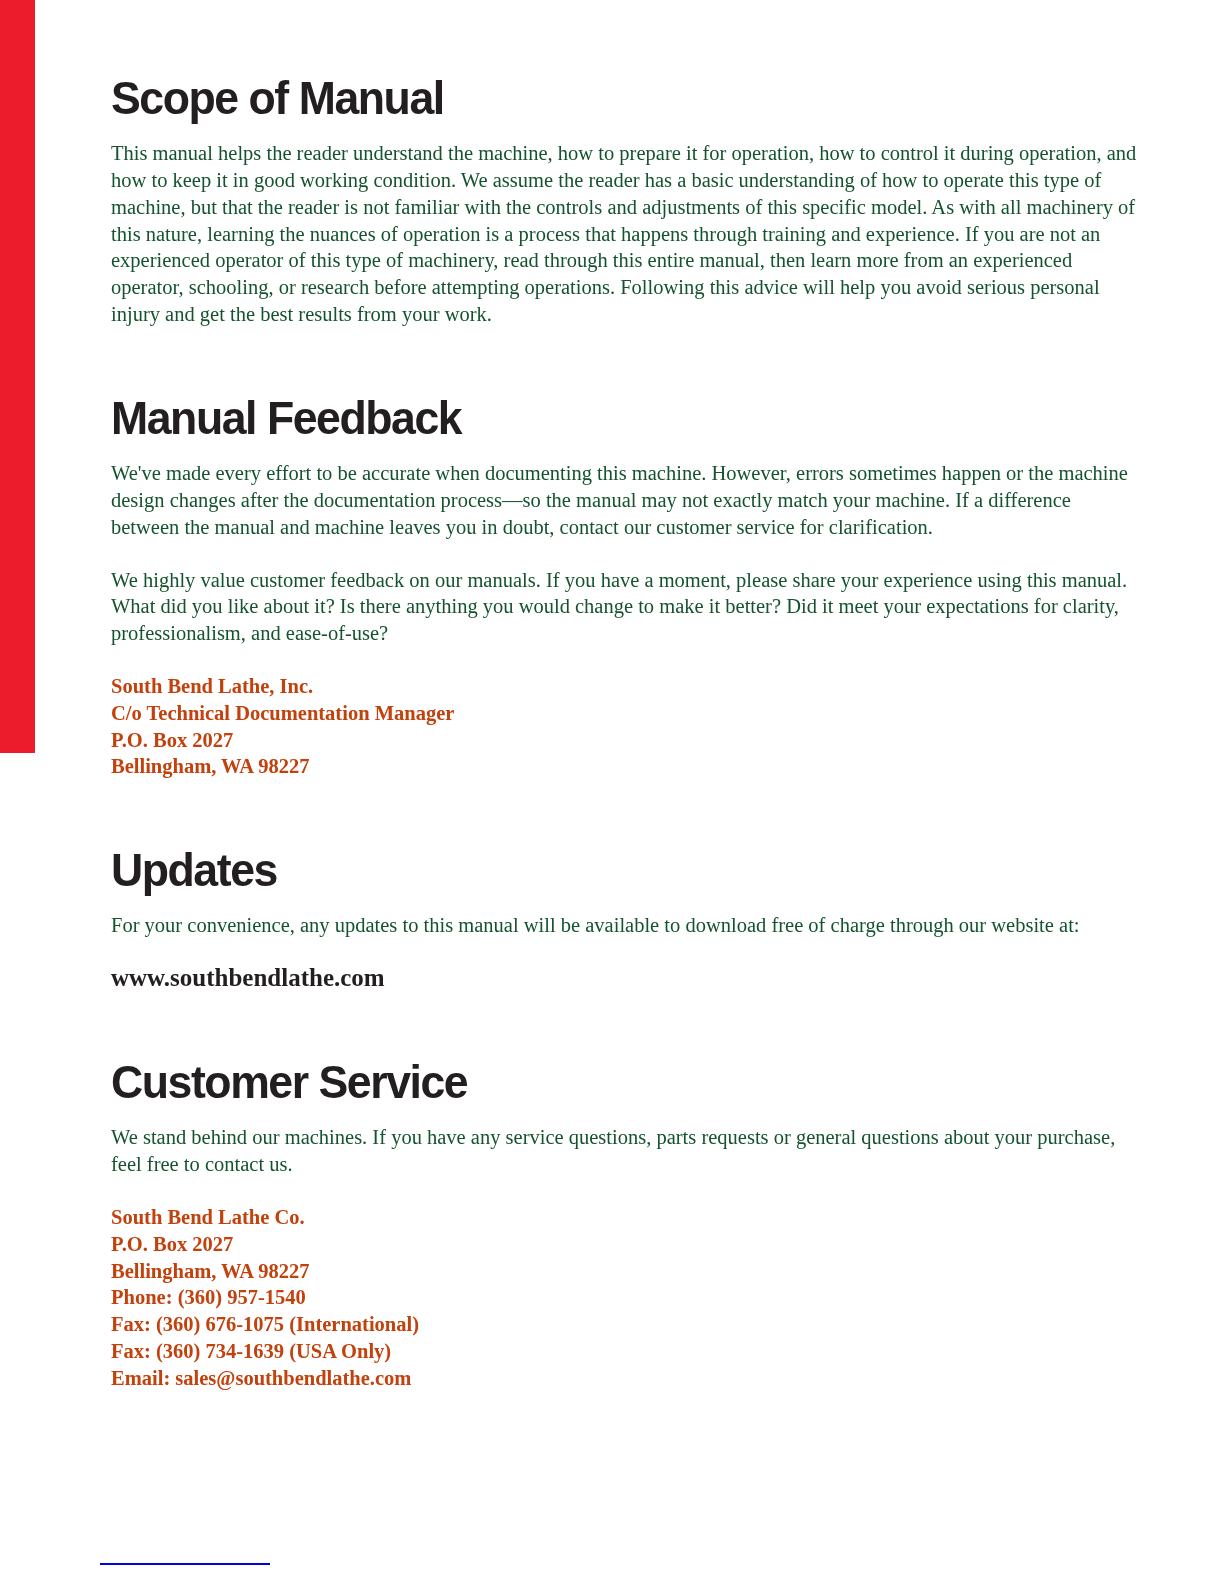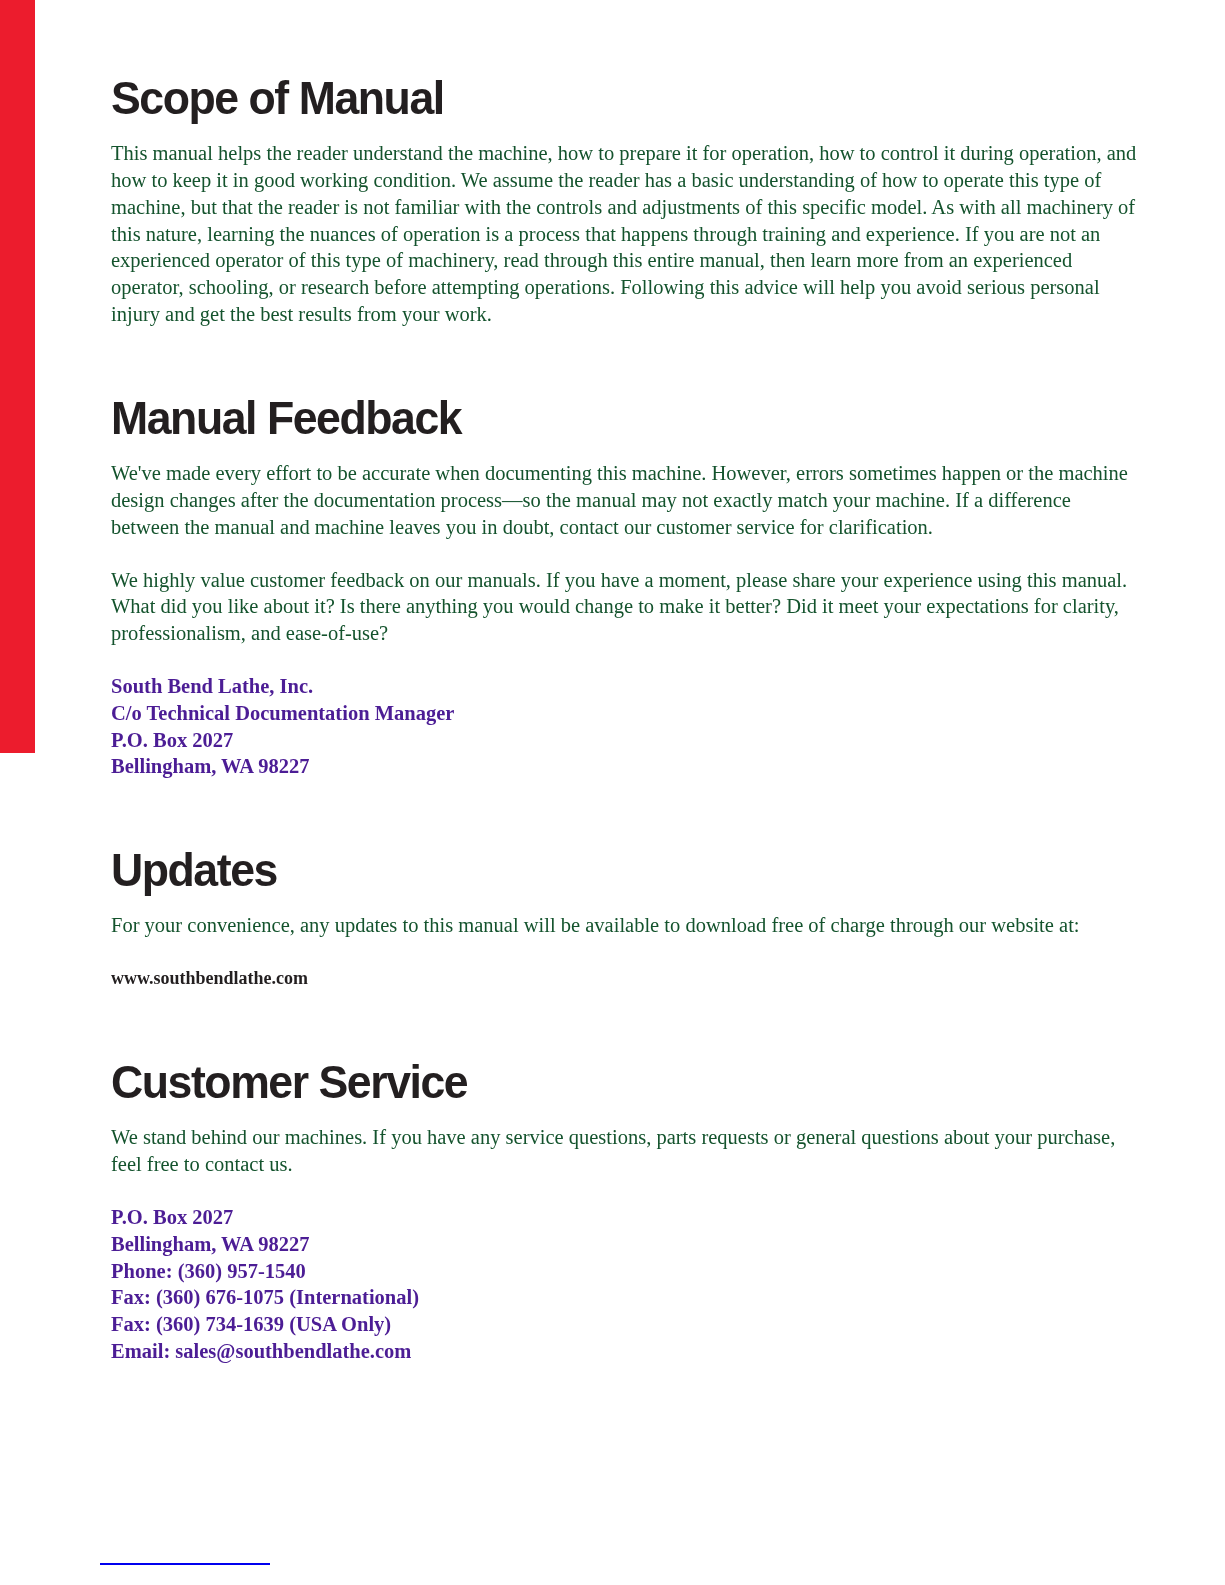--- a/index.html
+++ b/index.html
@@ -40,26 +40,26 @@
     line-height:26.8px;
     margin:0 0 26px 0;
     color:#14532d;
   }
   .body-text.last{margin-bottom:0;}
   .section{margin-bottom:66px;}
   .address{
     font-weight:bold;
     font-size:20.5px;
     line-height:26.8px;
-    color:#4c1d95;
+    color:#c2410c;
   }
   .address div{margin:0;}
   .bold-line{
     font-weight:bold;
-    font-size:18px;
+    font-size:25px;
     line-height:26.8px;
     color:#231f20;
     margin-top:26px;
   }
   .footer-link{
     position:absolute;
     left:100px;bottom:20px;
     width:170px;height:3px;
     border-bottom:2px solid #0000ee;
     cursor:pointer;
@@ -93,20 +93,21 @@
     <div class="section">
       <h1 class="section-heading">Updates</h1>
       <p class="body-text last">For your convenience, any updates to this manual will be available to download free of charge through our website at:</p>
       <div class="bold-line">www.southbendlathe.com</div>
     </div>
 
     <div class="section">
       <h1 class="section-heading">Customer Service</h1>
       <p class="body-text">We stand behind our machines. If you have any service questions, parts requests or general questions about your purchase, feel free to contact us.</p>
       <div class="address">
+        <div>South Bend Lathe Co.</div>
         <div>P.O. Box 2027</div>
         <div>Bellingham, WA 98227</div>
         <div>Phone: (360) 957-1540</div>
         <div>Fax: (360) 676-1075 (International)</div>
         <div>Fax: (360) 734-1639 (USA Only)</div>
         <div>Email: sales@southbendlathe.com</div>
       </div>
     </div>
 
   </div>

